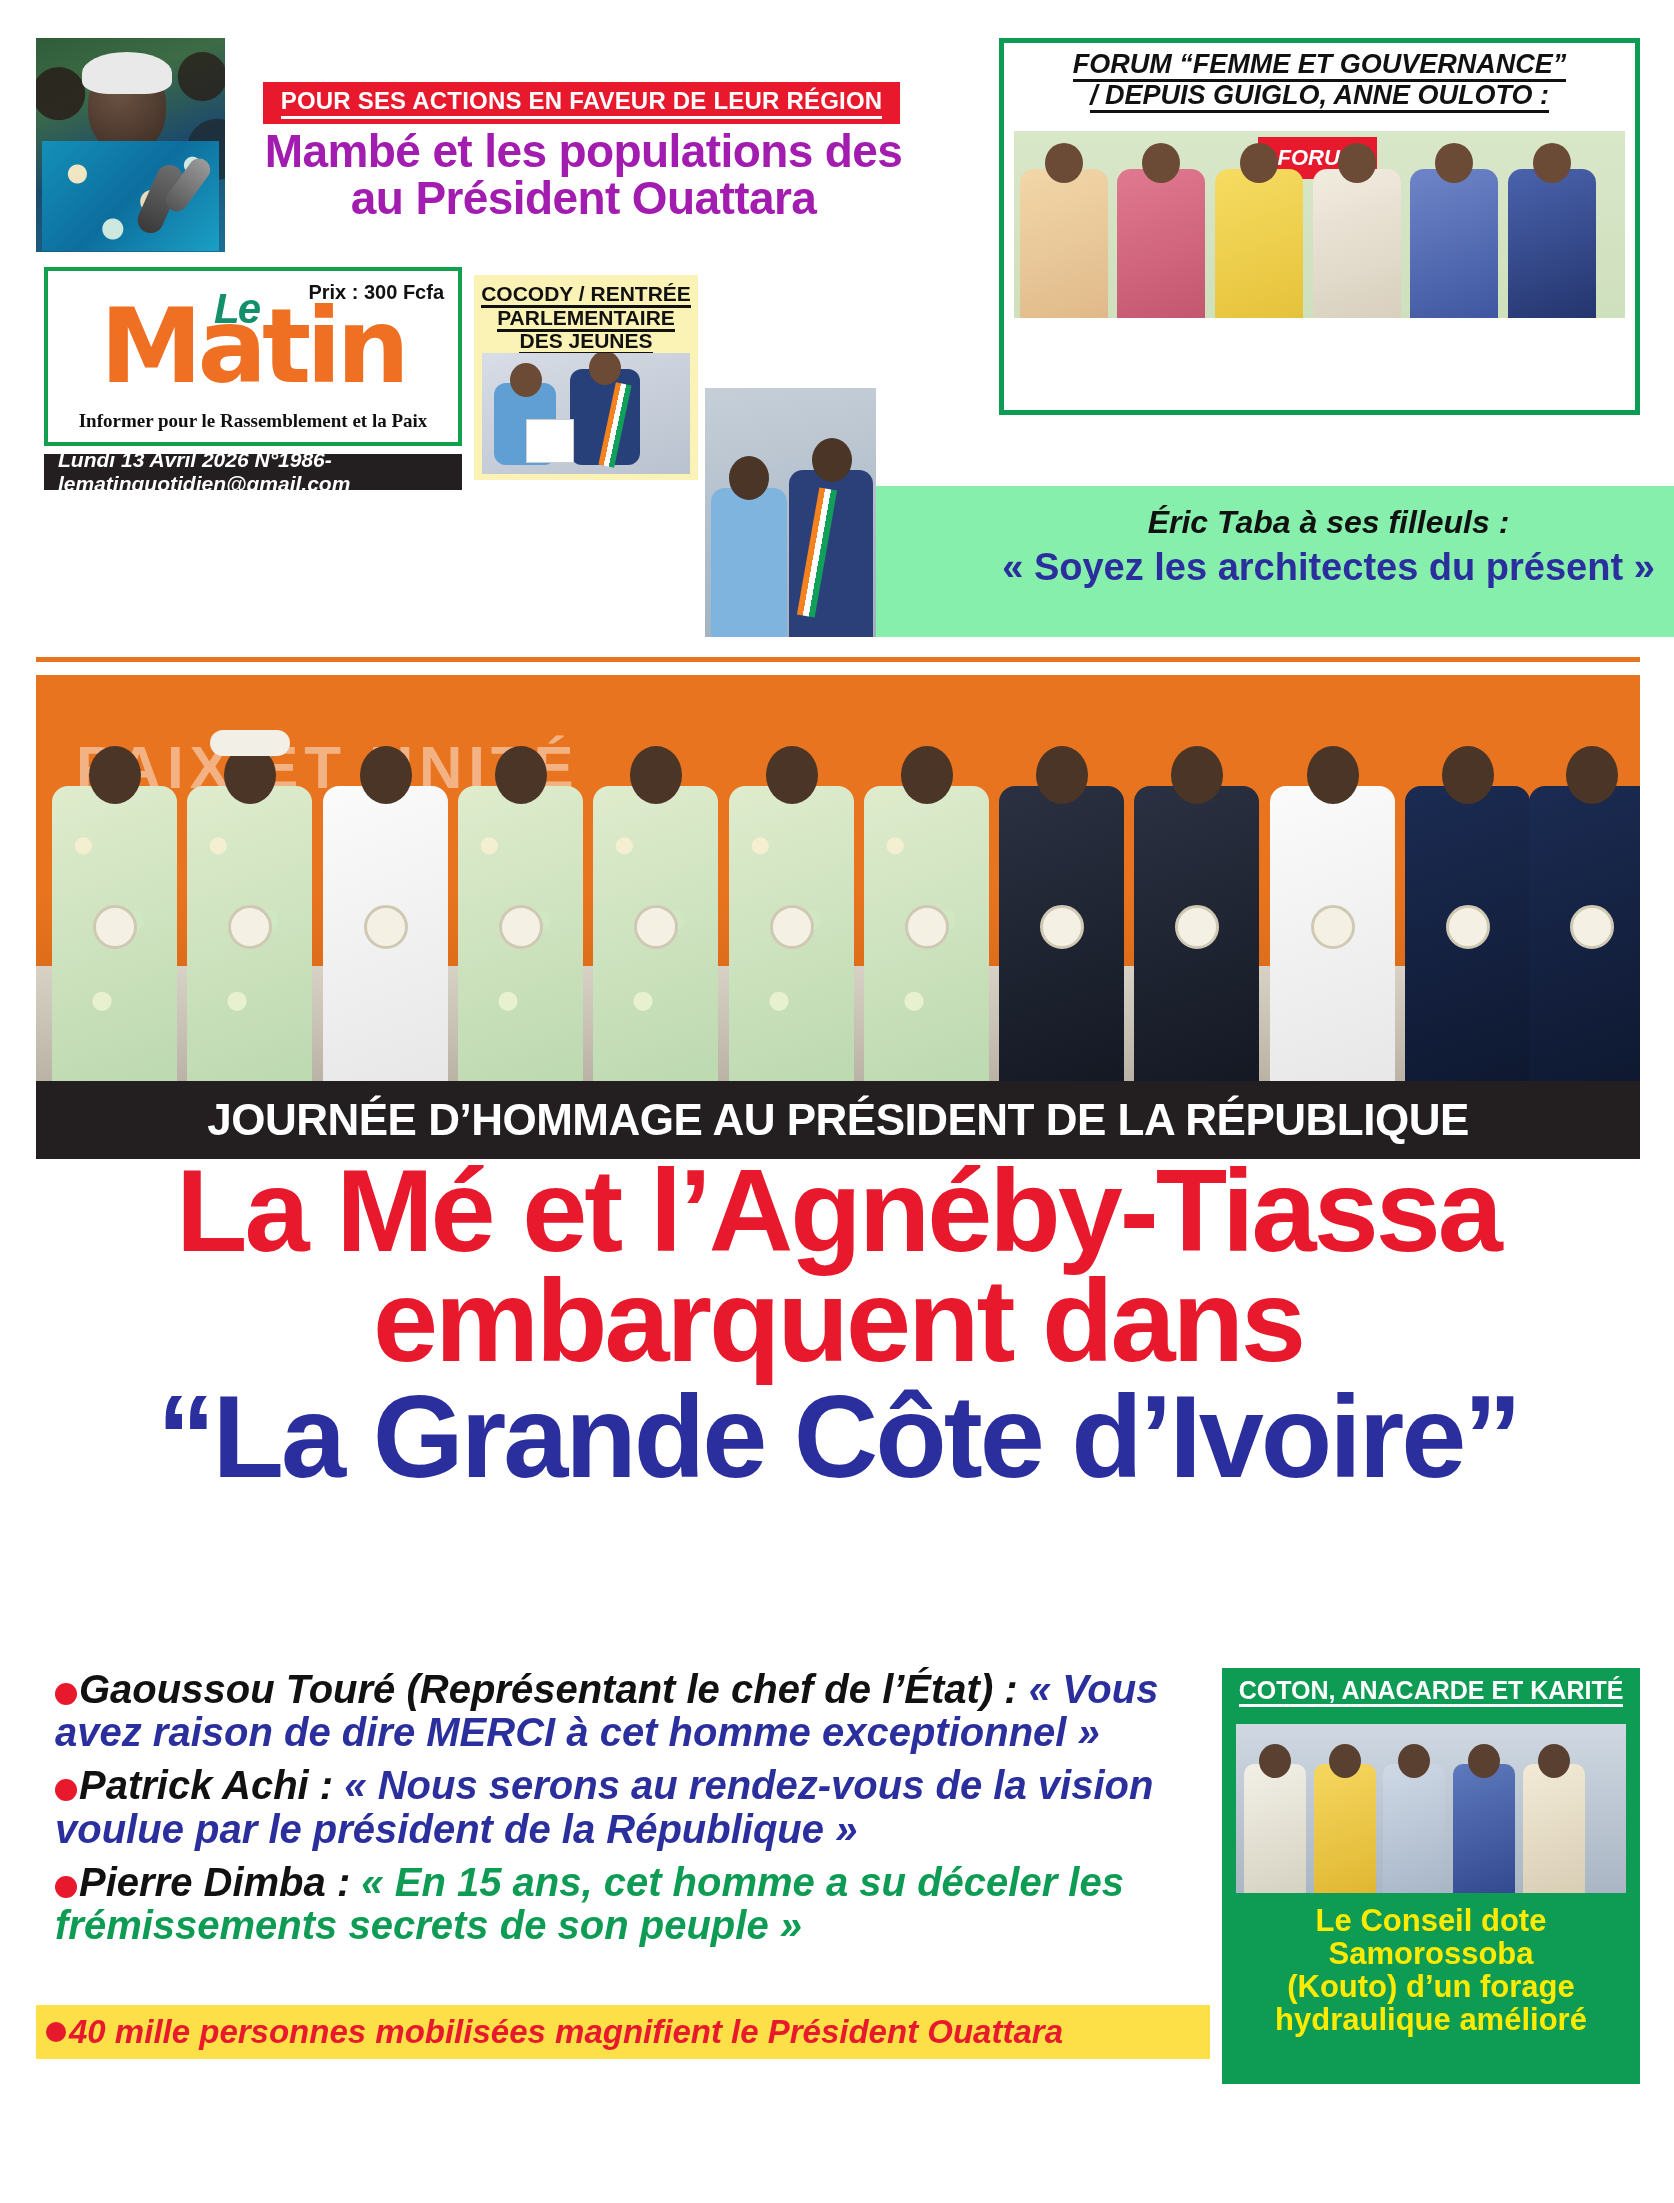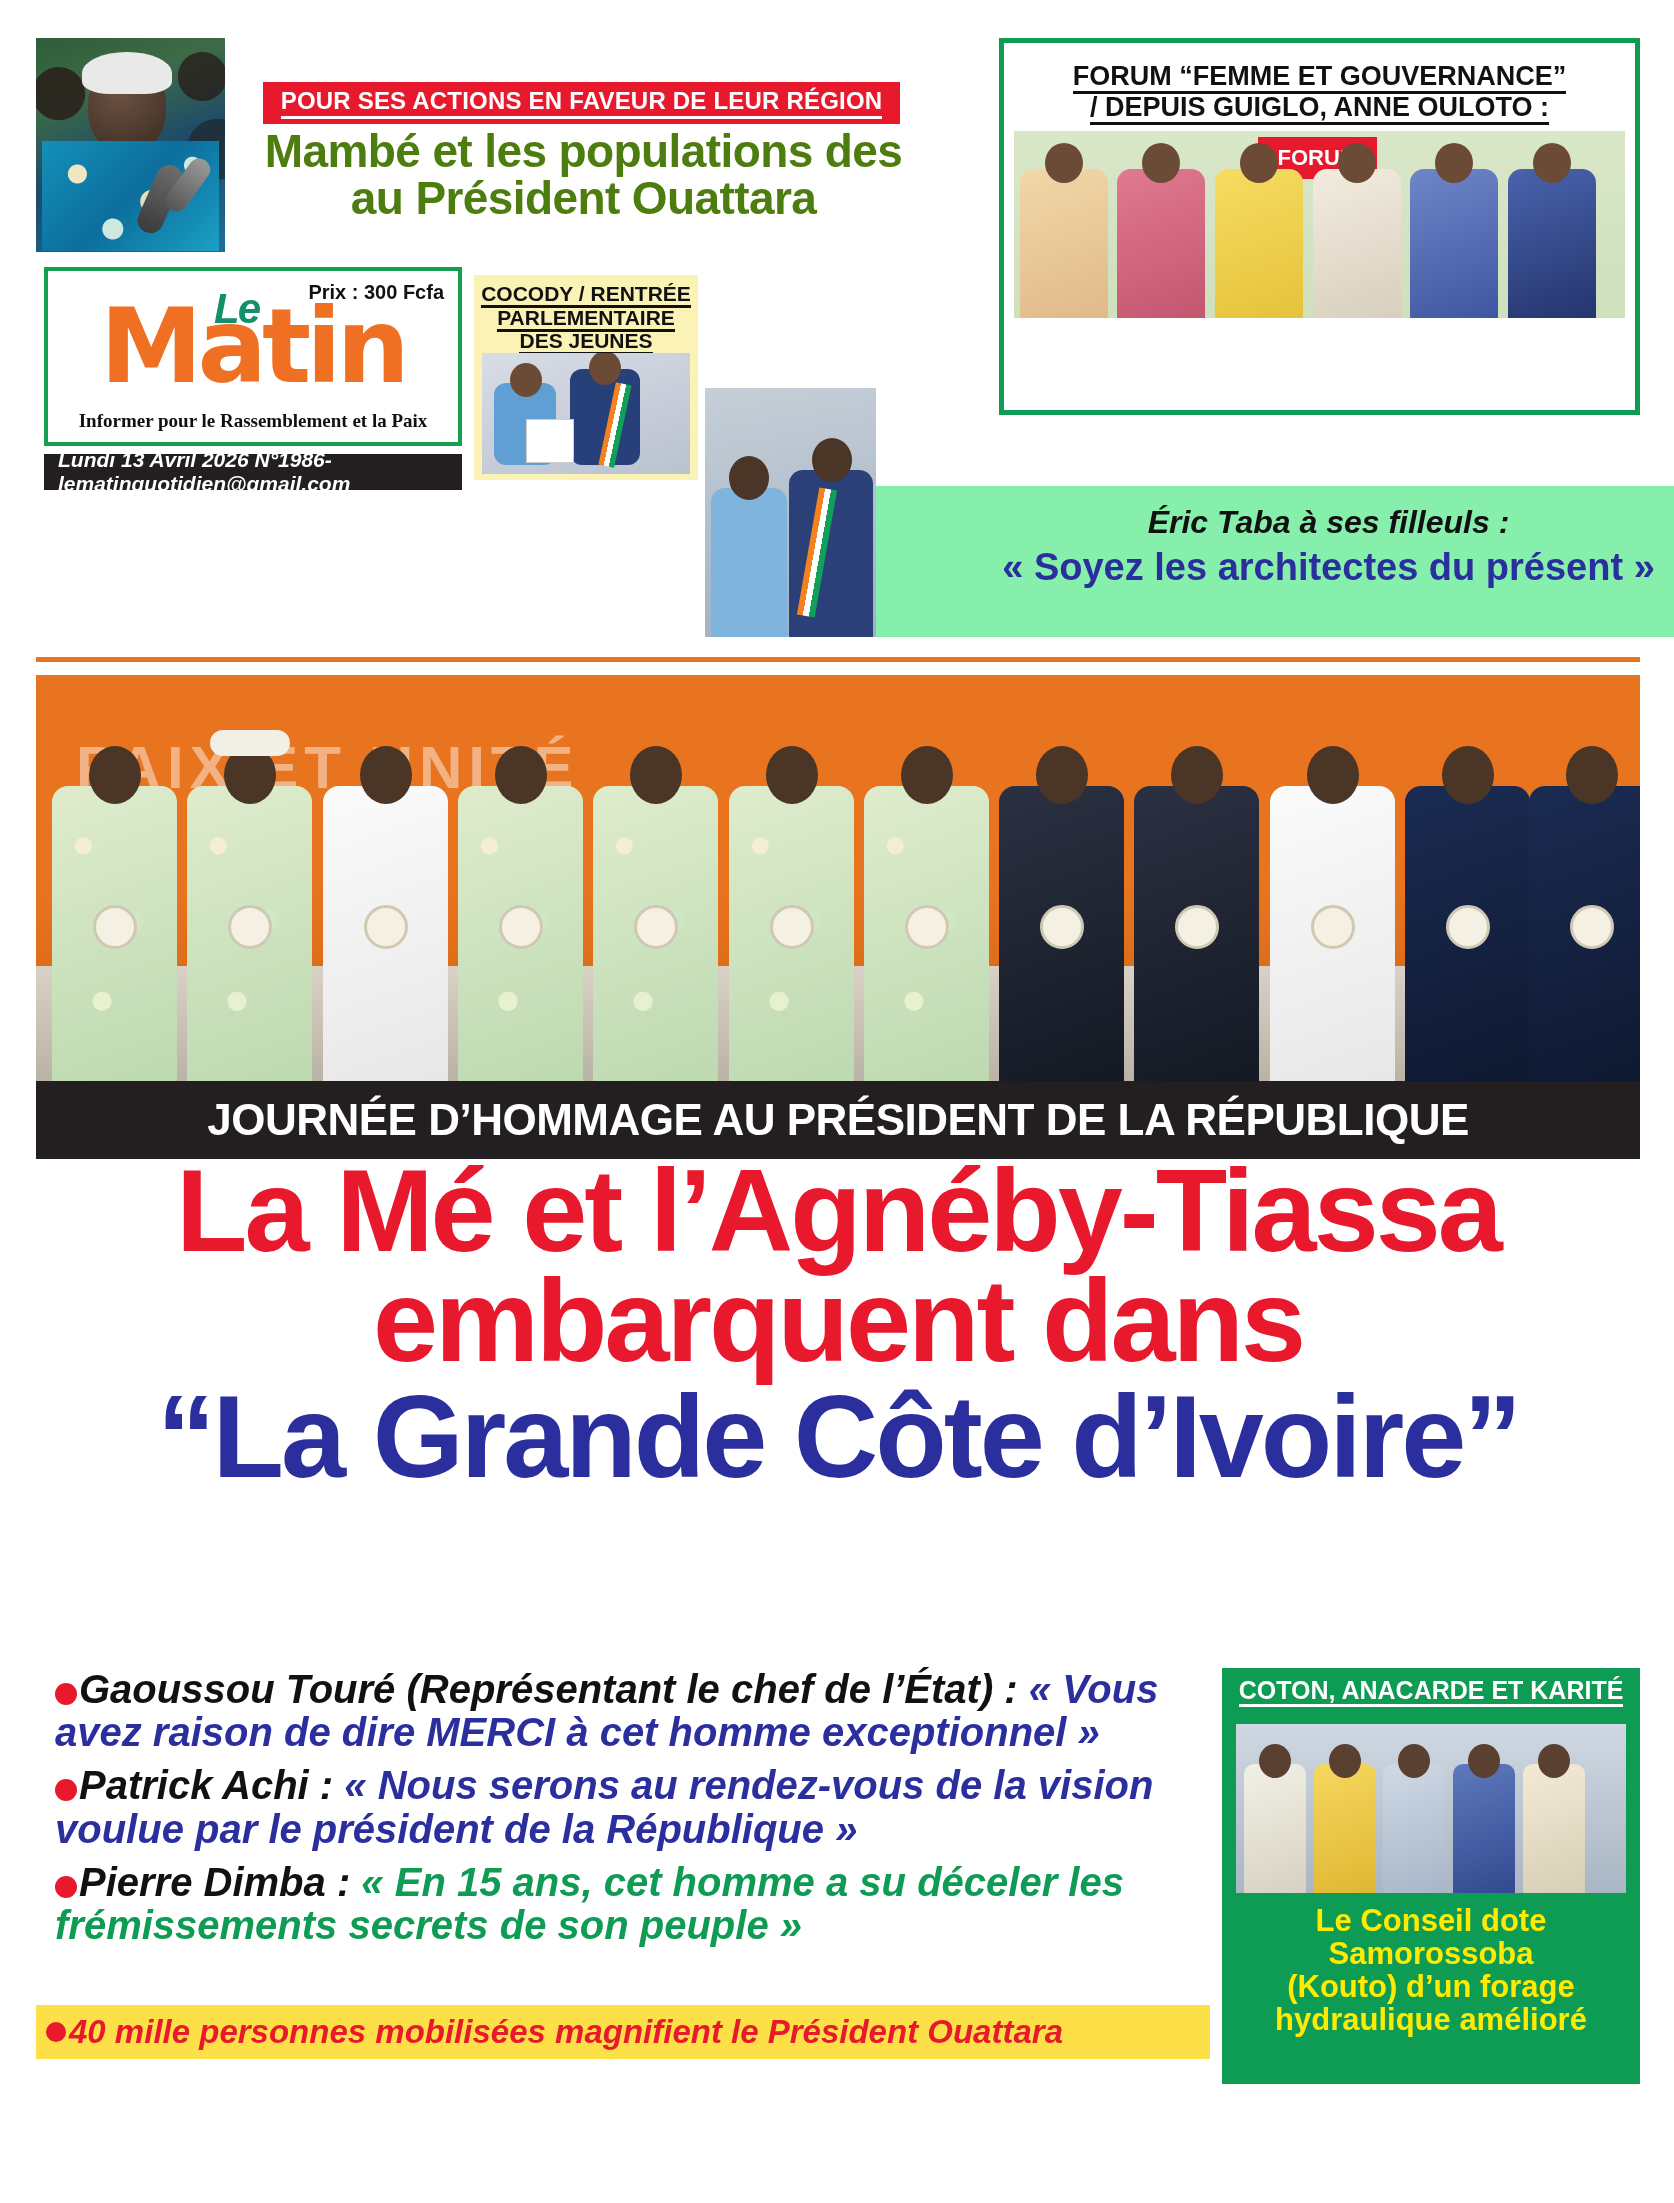--- a/index.html
+++ b/index.html
@@ -58,21 +58,21 @@
     position:absolute; left:227px; top:44px; width:637px; height:42px;
     background:#e8192c; color:#fff;
     display:flex; align-items:center; justify-content:center;
     font-weight:700; font-size:24px; letter-spacing:0.2px;
   }
   .kicker-red span{ border-bottom:3px solid #fff; padding-bottom:1px; white-space:nowrap;}
 
   
   .top-head{
     position:absolute; left:213px; top:90px; width:669px;
-    text-align:center; color:#4d7c0f;
+    text-align:center; color:#a21caf;
     font-weight:800; font-size:46px; line-height:1.02; letter-spacing:-0.6px;
   }
   .top-head div{ white-space:nowrap; }
 
   
   .masthead{
     position:absolute; left:8px; top:229px; width:418px; height:179px;
     border:4px solid #12a04f; background:#fff;
   }
   .logo-wrap{ position:relative; width:100%; height:127px; }
@@ -119,21 +119,21 @@
   .cocody .ph .m1h{ position:absolute; left:28px; top:10px; width:32px; height:34px; border-radius:50%; background:#6b4b35;}
   .cocody .ph .m2{ position:absolute; left:88px; top:16px; width:70px; height:96px; border-radius:12px; background:#27407a;}
   .cocody .ph .m2h{ position:absolute; left:107px; top:-2px; width:32px; height:34px; border-radius:50%; background:#6b4b35;}
   .cocody .ph .sash{ position:absolute; left:125px; top:30px; width:16px; height:84px; transform:rotate(12deg);
     background: linear-gradient(90deg,#f4821f 33%,#fff 33% 66%,#11a05a 66%); }
   .cocody .ph .paper{ position:absolute; left:44px; top:66px; width:48px; height:44px; background:#fff; border:1px solid #ccc;}
 
   
   .forum{
     position:absolute; left:963px; top:0; width:641px; height:377px;
-    border:5px solid #0e9b54; background:#fff; padding:18px;
+    border:5px solid #0e9b54; background:#fff; padding:6px;font-style:italic;
   }
   .forum .t{
     text-align:center; color:#111; font-weight:700; font-size:27px; line-height:1.16;
   }
   .forum .t span{ border-bottom:3px solid #111; }
   .forum .ph{
     position:absolute; left:10px; right:10px; top:88px; height:187px;
     background: linear-gradient(180deg,#d9e7c9,#cfe0bd);
     overflow:hidden;
   }

